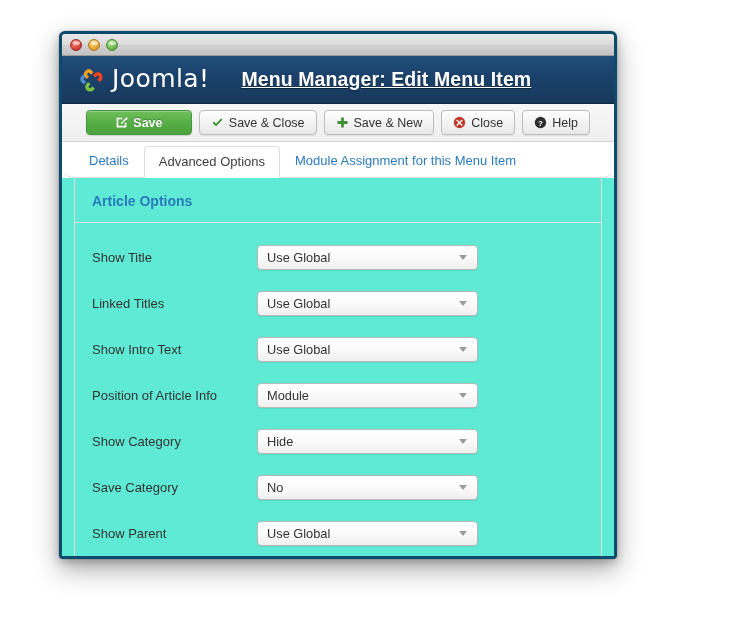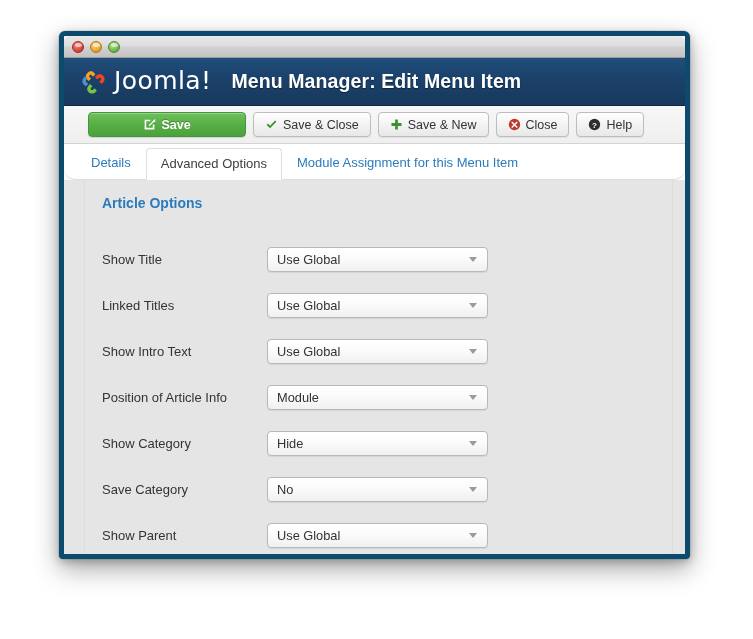--- a/index.html
+++ b/index.html
@@ -8,23 +8,23 @@
     width: 753px; height: 639px;
     background: #ffffff;
     font-family: "Liberation Sans", sans-serif;
     overflow: hidden;
   }
 
   
   .window {
     position: absolute;
     left: 59px; top: 31px;
-    width: 631px; height: 528px;
+    width: 558px; height: 528px;
     background: #ffffff;
-    border: 5px solid #0c4a6e;
+    border: 3px solid #0c4a6e;
     border-radius: 6px 6px 4px 4px;
     box-shadow: 0 10px 26px rgba(0,0,0,0.34),
                 0 3px 9px rgba(0,0,0,0.22),
                 0 0 0 0.5px rgba(0,0,0,0.15);
     overflow: hidden;
   }
 
   
   .titlebar {
     height: 22px;
@@ -69,23 +69,24 @@
     letter-spacing: 0.4px;
     font-weight: 400;
     font-family: "DejaVu Sans", sans-serif;
     position: relative;
     top: -1px;
   }
   .jtitle {
     color: #ffffff;
     font-size: 19.5px;
     font-weight: bold;
-    margin-left: 20px;
+    margin-left: 32px;
     letter-spacing: 0.1px;
     text-shadow: 0 1px 1px rgba(0,0,0,0.45);
+    text-decoration: underline;
   }
 
   
   .toolbar {
     height: 38px;
     background: linear-gradient(to bottom, #f7f7f7 0%, #efefef 100%);
     border-bottom: 1px solid #d3d3d3;
     display: flex;
     align-items: center;
     padding: 0 24px;
@@ -145,25 +146,24 @@
   .tab.active {
     color: #404040;
     background: #ffffff;
     border: 1px solid #dddddd;
     border-bottom: 1px solid #ffffff;
     margin-bottom: -1px;
   }
 
   
   .panel {
-    background: #e5e5e5;
+    background: #5eead4;
     height: 383px;
     overflow: hidden;
     position: relative;
-    padding-left: 8px;
   }
   .panel-inner {
     margin-left: 12px;
     margin-right: 12px;
     border-left: 1px solid #dddddd;
     border-right: 1px solid #dddddd;
     height: 100%;
     box-sizing: border-box;
   }
   .section-title {

